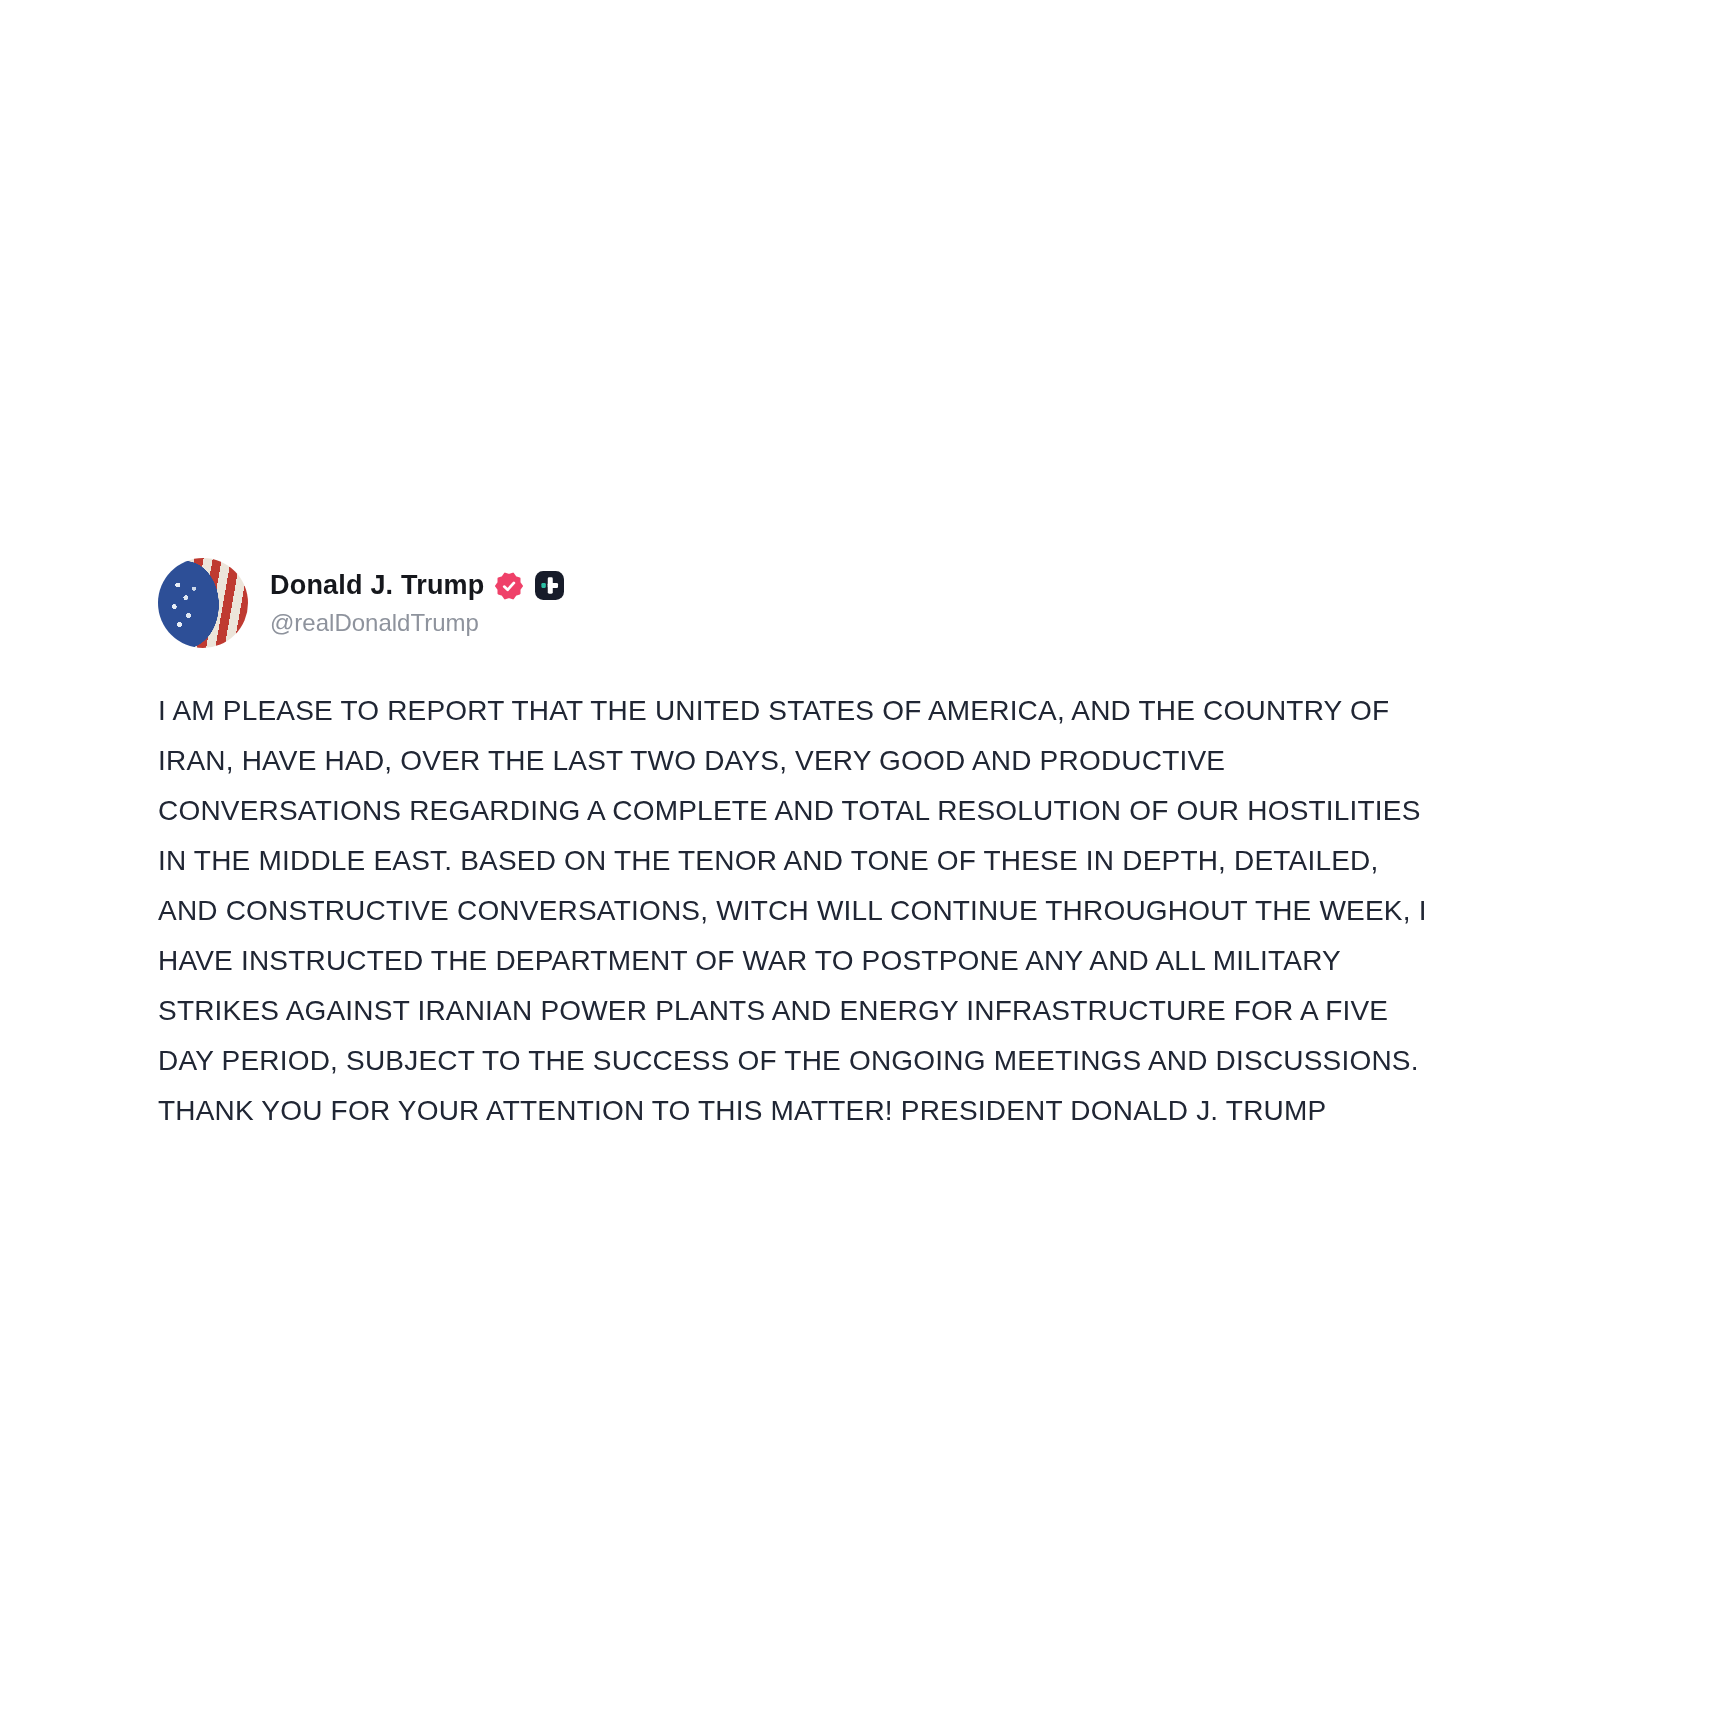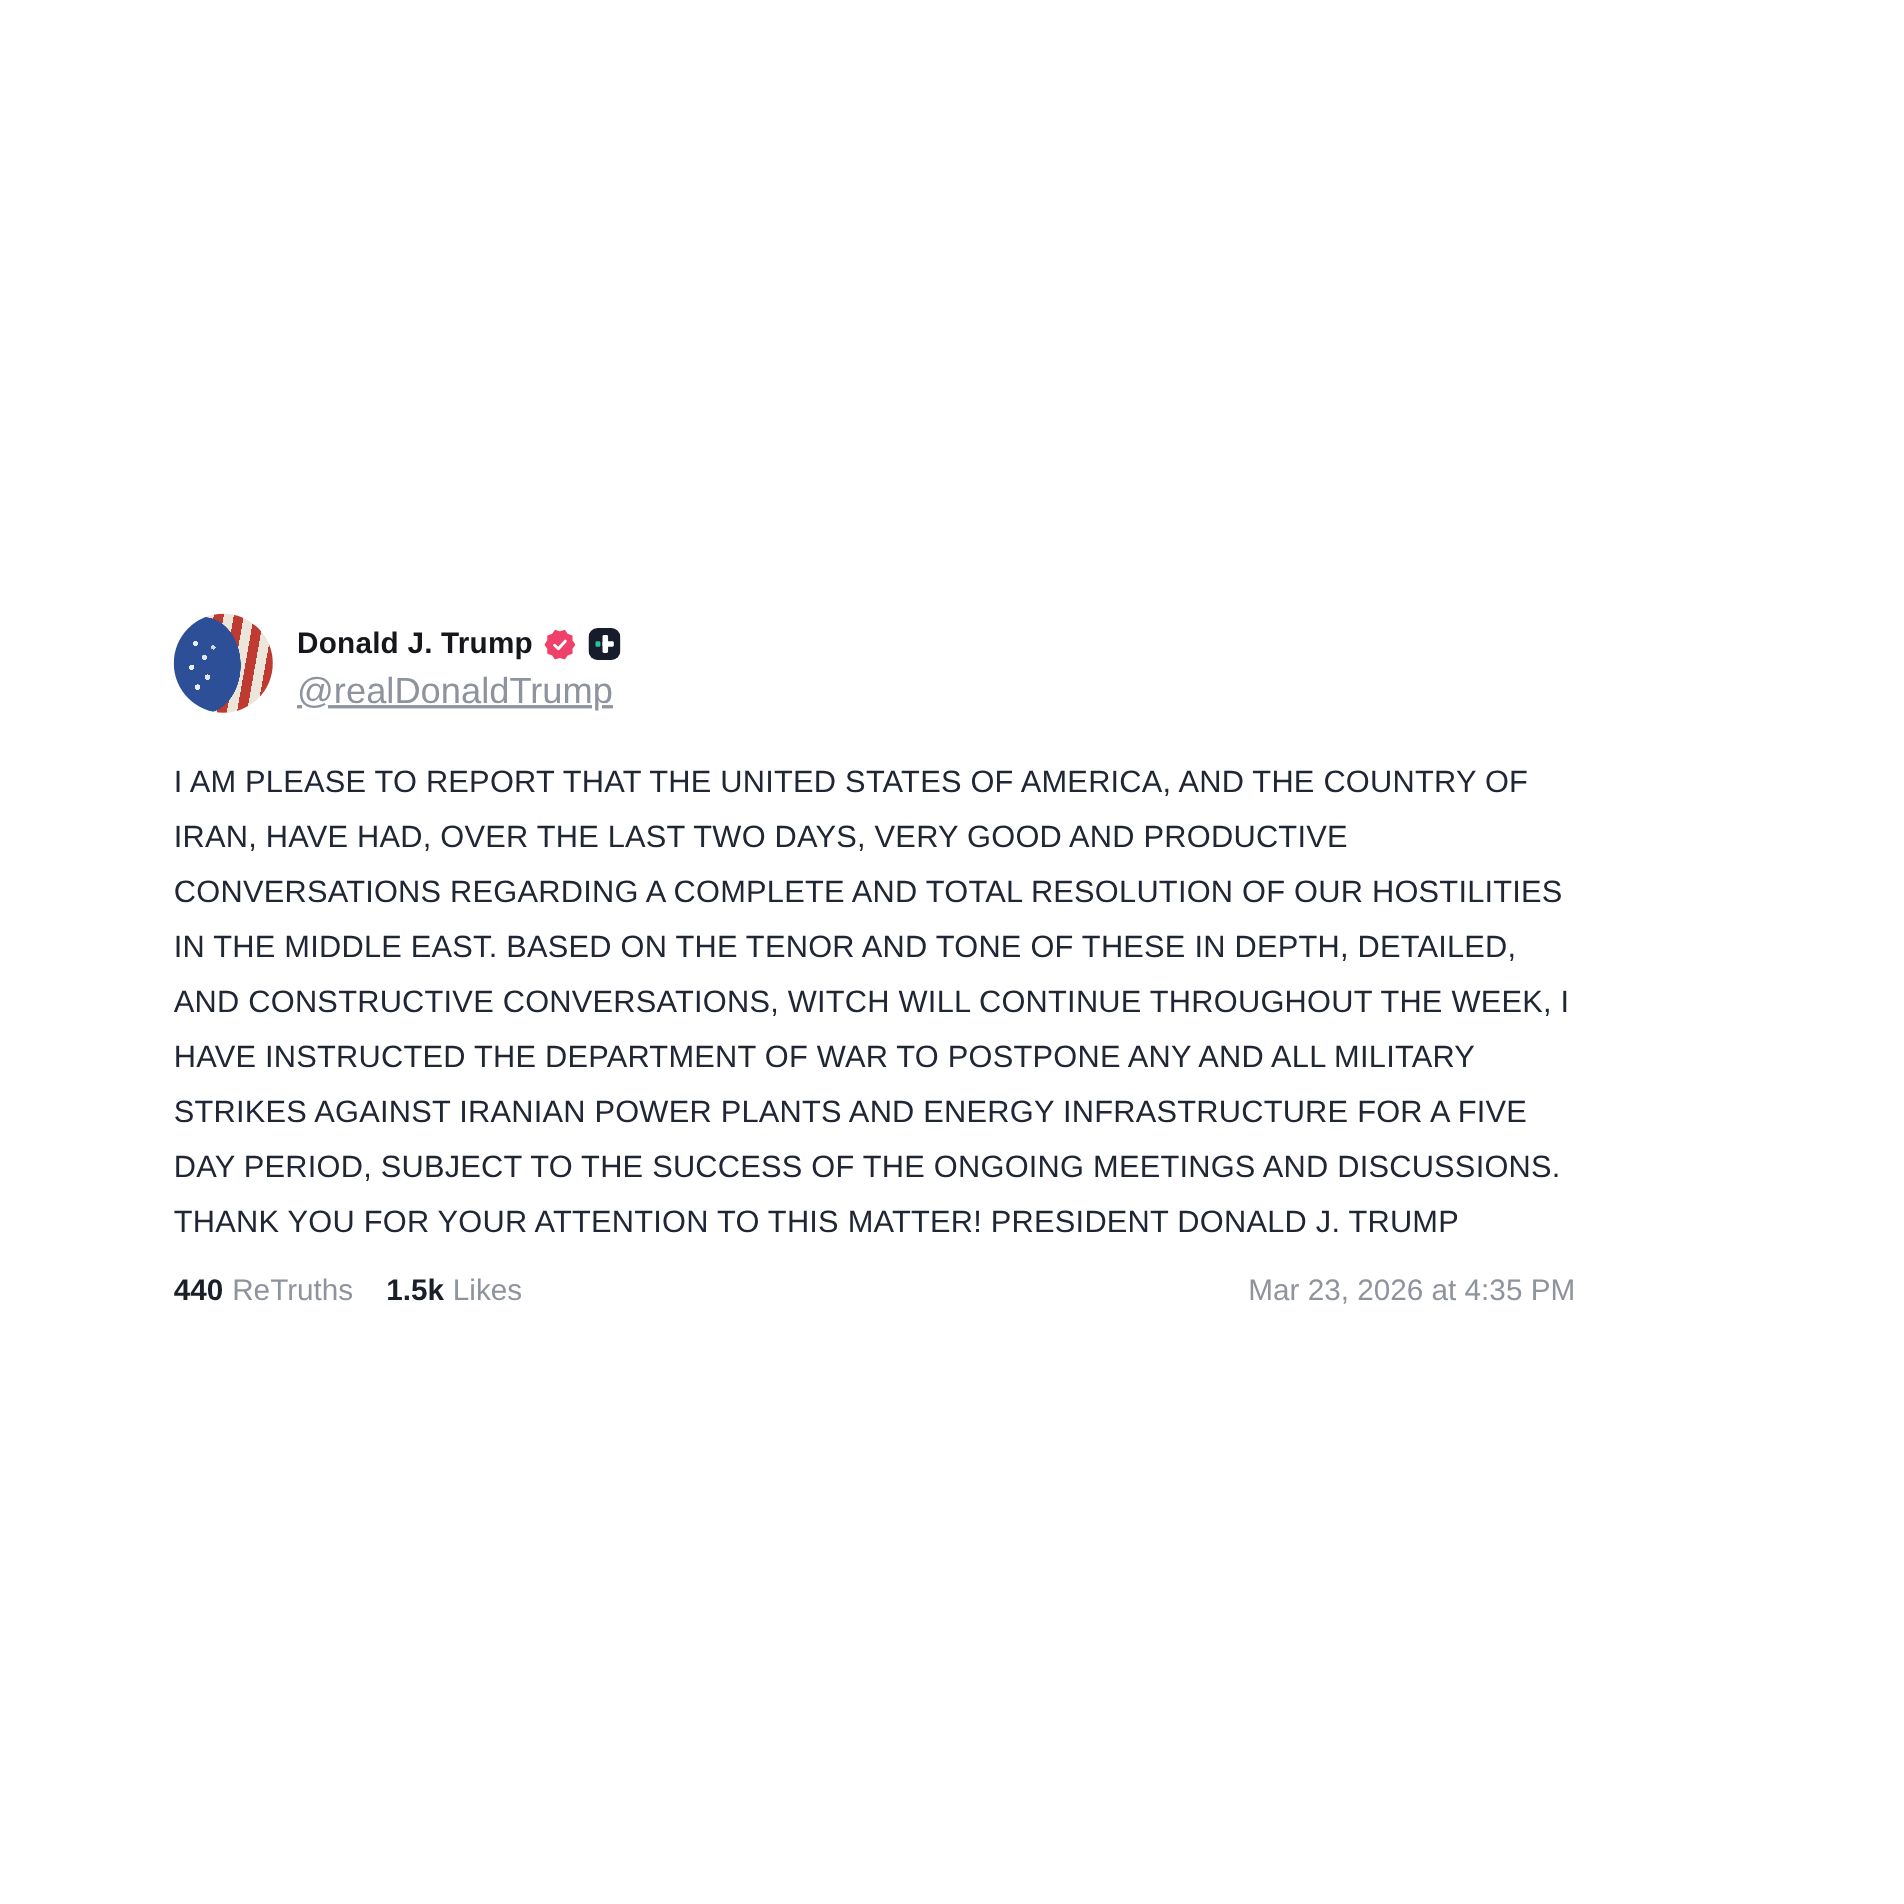--- a/index.html
+++ b/index.html
@@ -48,24 +48,23 @@
     font-size:27px;
     font-weight:bold;
     color:#15171c;
     letter-spacing:.2px;
     cursor:pointer;
   }
   .badge{width:28px;height:28px;display:block;}
   .plus-badge{width:29px;height:29px;display:block;margin-left:2px;}
   .handle{
     margin-top:8px;
-    font-size:33px;
+    font-size:24px;
     color:#8e939d;
     cursor:pointer;
-    text-decoration:underline;
   }
   .post-body{
     margin-top:38px;
     font-size:28px;
     line-height:50px;
     color:#202634;
     letter-spacing:.2px;
     white-space:pre-line;
   }
   .post-footer{
@@ -114,25 +113,15 @@
     <div class="post-body">I AM PLEASE TO REPORT THAT THE UNITED STATES OF AMERICA, AND THE COUNTRY OF
 IRAN, HAVE HAD, OVER THE LAST TWO DAYS, VERY GOOD AND PRODUCTIVE
 CONVERSATIONS REGARDING A COMPLETE AND TOTAL RESOLUTION OF OUR HOSTILITIES
 IN THE MIDDLE EAST. BASED ON THE TENOR AND TONE OF THESE IN DEPTH, DETAILED,
 AND CONSTRUCTIVE CONVERSATIONS, WITCH WILL CONTINUE THROUGHOUT THE WEEK, I
 HAVE INSTRUCTED THE DEPARTMENT OF WAR TO POSTPONE ANY AND ALL MILITARY
 STRIKES AGAINST IRANIAN POWER PLANTS AND ENERGY INFRASTRUCTURE FOR A FIVE
 DAY PERIOD, SUBJECT TO THE SUCCESS OF THE ONGOING MEETINGS AND DISCUSSIONS.
 THANK YOU FOR YOUR ATTENTION TO THIS MATTER! PRESIDENT DONALD J. TRUMP</div>
 
-    <div class="post-footer">
-      <div class="stats">
-        <span class="stat-count">440</span>
-        <span class="stat-label">ReTruths</span>
-        <span class="stat-gap"></span>
-        <span class="stat-count">1.5k</span>
-        <span class="stat-label">Likes</span>
-      </div>
-      <div class="timestamp">Mar 23, 2026 at 4:35 PM</div>
-    </div>
 
   </div>
 </div>
 
 </body></html>

